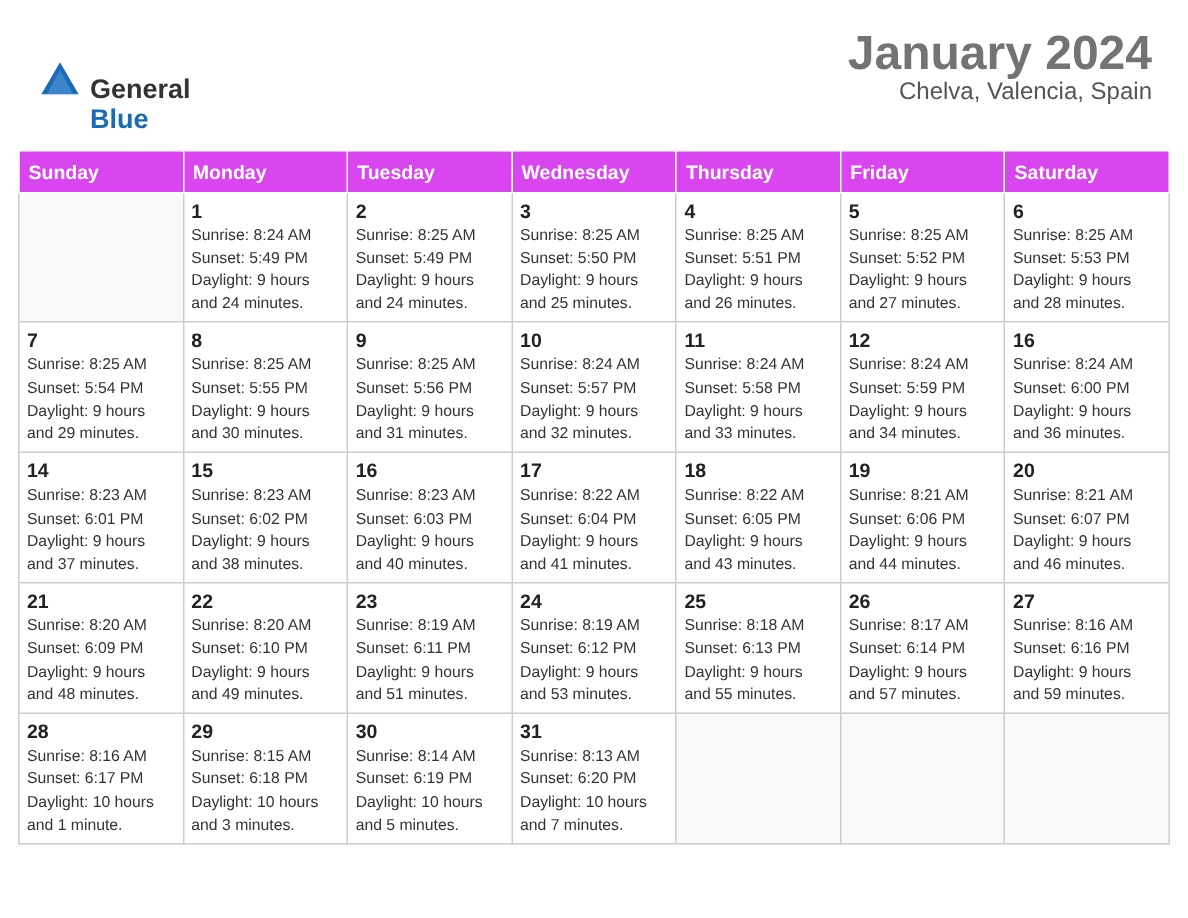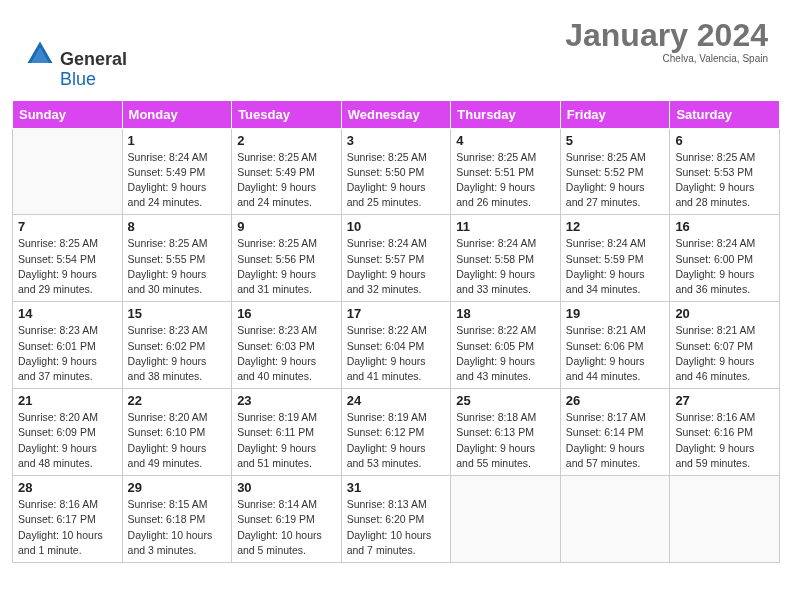--- a/index.html
+++ b/index.html
@@ -27,38 +27,38 @@
       line-height: 1.1;
       margin-top: 32px;
     }
     .logo-general {
       font-size: 18px;
       font-weight: bold;
       color: #333;
     }
     .logo-blue {
       font-size: 18px;
-      font-weight: normal;
+      font-weight: bold;
       color: #1a6bb5;
     }
     .logo-icon {
       width: 32px;
       height: 32px;
     }
     .title-block {
       text-align: right;
     }
     .month-year {
       font-size: 32px;
       font-weight: bold;
       color: #737373;
       line-height: 1.1;
     }
     .location {
-      font-size: 10px;
+      font-size: 16px;
       color: #555;
     }
     .calendar {
       width: calc(100% - 24px);
       margin: 0 12px;
       border-collapse: collapse;
     }
     .calendar th {
       background: #d946ef;
       color: #fff;

